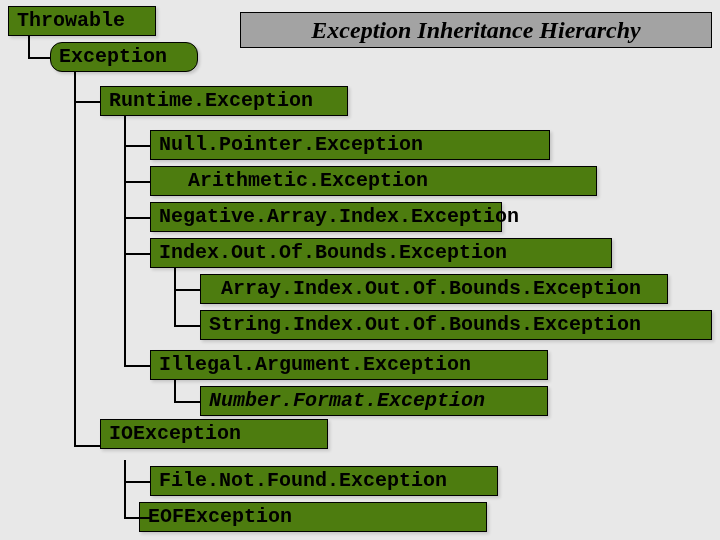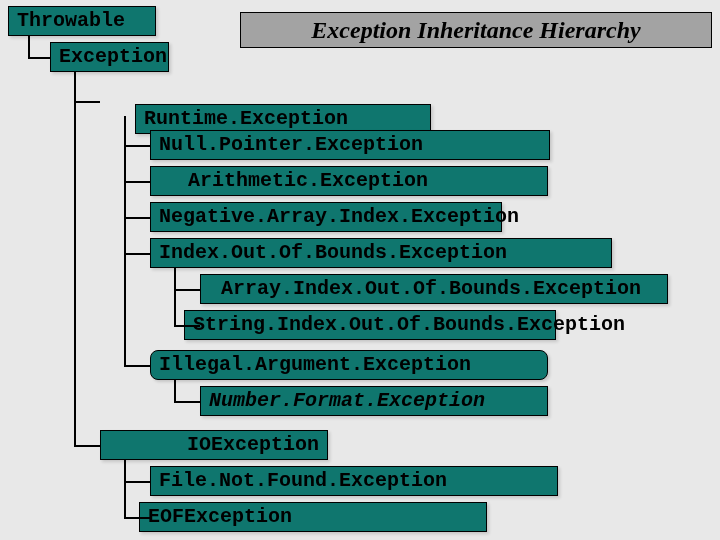--- a/index.html
+++ b/index.html
@@ -24,21 +24,21 @@
     border: 1px solid #000;
     font-family: Georgia, "Times New Roman", serif;
     font-style: italic;
     font-weight: bold;
     font-size: 24px;
     text-align: center;
     line-height: 34px;
   }
   .node {
     position: absolute;
-    background: #0f766e;
+    background: #4d7c0f;
     border: 1px solid #000;
     padding: 2px 8px;
     white-space: nowrap;
     height: 30px;
     line-height: 24px;
     box-shadow: 2px 2px 3px rgba(0,0,0,0.15);
   }
   .conn-h {
     position: absolute;
     border-top: 2px solid #000;
@@ -49,32 +49,32 @@
     border-left: 2px solid #000;
     width: 0;
   }
 </style>
 </head>
 <body>
 
 <div class="title">Exception Inheritance Hierarchy</div>
 
 <div class="node" style="left:8px;  top:6px;  width:148px;">Throwable</div>
-<div class="node" style="left:50px; top:42px; width:119px;">Exception</div>
-<div class="node" style="left:100px;top:104px; width:296px;margin-left:35px;">Runtime.Exception</div>
+<div class="node" style="left:50px; top:42px; width:148px;border-radius:12px;">Exception</div>
+<div class="node" style="left:100px;top:86px; width:248px;">Runtime.Exception</div>
 <div class="node" style="left:150px;top:130px;width:400px;">Null.Pointer.Exception</div>
-<div class="node" style="left:150px;top:166px;width:398px;padding-left:37px;">Arithmetic.Exception</div>
+<div class="node" style="left:150px;top:166px;width:447px;padding-left:37px;">Arithmetic.Exception</div>
 <div class="node" style="left:150px;top:202px;width:352px;">Negative.Array.Index.Exception</div>
 <div class="node" style="left:150px;top:238px;width:462px;">Index.Out.Of.Bounds.Exception</div>
 <div class="node" style="left:200px;top:274px;width:468px;padding-left:20px;">Array.Index.Out.Of.Bounds.Exception</div>
-<div class="node" style="left:184px;top:310px;width:372px;">String.Index.Out.Of.Bounds.Exception</div>
-<div class="node" style="left:150px;top:350px;width:398px;border-radius:8px;">Illegal.Argument.Exception</div>
+<div class="node" style="left:200px;top:310px;width:512px;">String.Index.Out.Of.Bounds.Exception</div>
+<div class="node" style="left:150px;top:350px;width:398px;">Illegal.Argument.Exception</div>
 <div class="node" style="left:200px;top:386px;width:348px;font-style:italic;">Number.Format.Exception</div>
-<div class="node" style="left:100px;top:430px;width:228px;text-align:right;">IOException</div>
-<div class="node" style="left:150px;top:466px;width:408px;">File.Not.Found.Exception</div>
+<div class="node" style="left:100px;top:419px;width:228px;">IOException</div>
+<div class="node" style="left:150px;top:466px;width:348px;">File.Not.Found.Exception</div>
 <div class="node" style="left:139px;top:502px;width:348px;">EOFException</div>
 
 <div class="conn-v" style="left:28px; top:36px; height:21px;"></div>
 <div class="conn-h" style="left:28px; top:57px; width:22px;"></div>
 
 <div class="conn-v" style="left:74px; top:72px; height:373px;"></div>
 
 <div class="conn-h" style="left:74px; top:101px; width:26px;"></div>
 
 <div class="conn-h" style="left:74px; top:445px; width:26px;"></div>

